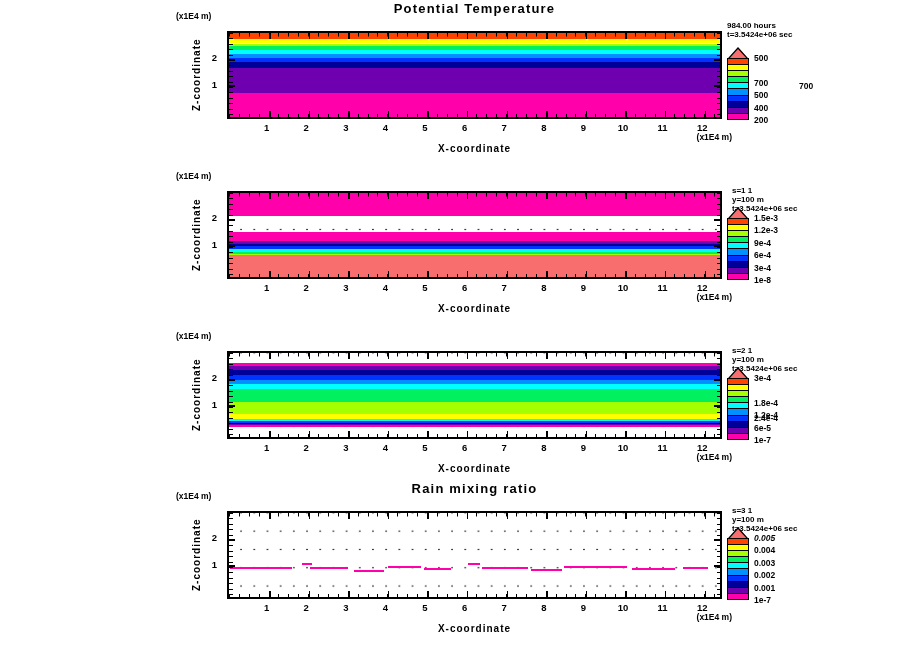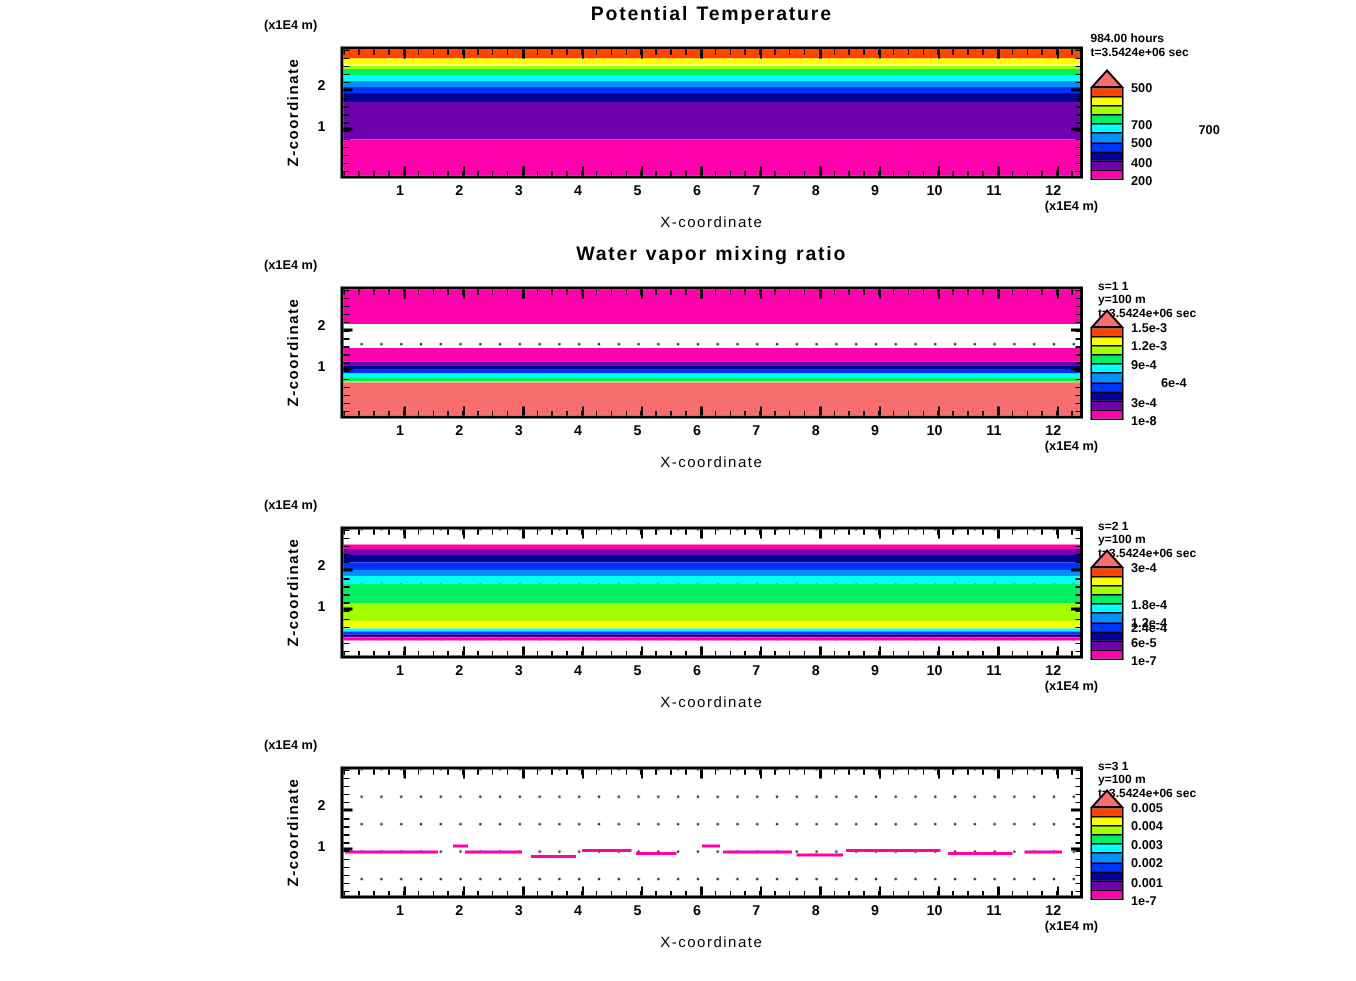--- a/index.html
+++ b/index.html
@@ -4,21 +4,21 @@
 <style>
   html,body{margin:0;padding:0;background:#fff;}
   #figure{position:relative;width:904px;height:654px;background:#fff;overflow:hidden;
           font-family:"Liberation Sans",sans-serif;color:#000;}
   .panel{position:absolute;left:0;width:904px;height:160px;}
   .abs{position:absolute;}
   .title{font-size:13px;font-weight:bold;letter-spacing:1.2px;text-align:center;white-space:nowrap;}
   .unitlab{font-size:8.5px;font-weight:bold;white-space:nowrap;}
   .ylab{font-size:10px;font-weight:bold;display:flex;align-items:center;justify-content:center;
         writing-mode:vertical-rl;transform:rotate(180deg);letter-spacing:1px;}
-  .xlab{font-size:10px;font-weight:normal;text-align:center;letter-spacing:1px;}
+  .xlab{font-size:10px;font-weight:bold;text-align:center;letter-spacing:1px;}
   .tick{font-size:9.5px;font-weight:bold;text-align:center;}
   .ytick{font-size:9.5px;font-weight:bold;text-align:right;}
   .plot{border:2px solid #000;box-sizing:border-box;background-color:#fff;
         background-image:radial-gradient(circle,#333 0.8px,transparent 1.1px);
         background-size:13.2px 18.3px;background-position:5.5px 9px;}
   .band,.seg{position:absolute;left:0;right:0;}
   .seg{height:2px;}
   .tkb,.tkt{position:absolute;left:0;right:0;height:6px;background-repeat:no-repeat;
       background-image:repeating-linear-gradient(90deg,#000 0 1.5px,transparent 1.5px 39.6px),
                        repeating-linear-gradient(90deg,#000 0 1px,transparent 1px 9.9px);}
@@ -96,21 +96,20 @@
         <div style="background: rgb(255, 0, 170);"></div>
       </div>
       <div class="cblab abs" style="left: 754px; top: 58px;">500</div>
       <div class="cblab abs" style="left: 799px; top: 70.4px; margin-top: 16px;">700</div>
       <div class="cblab abs" style="left: 754px; top: 82.8px;">700</div>
       <div class="cblab abs" style="left: 754px; top: 95.2px;">500</div>
       <div class="cblab abs" style="left: 754px; top: 107.6px;">400</div>
       <div class="cblab abs" style="left: 754px; top: 120px;">200</div>
     </div>
     <div class="panel abs" style="top: 160px; left: 0px;">
-      <div class="title abs" style="left: 227px; top: 1px; width: 495px;">Water vapor mixing ratio</div>
       <div class="unitlab abs" style="left: 176px; top: 11px;">(x1E4 m)</div>
       <div class="ylab abs" style="left: 190px; top: 31px; height: 88px; width: 12px;">Z-coordinate</div>
       <div class="plot abs" style="left: 227px; top: 31px; width: 495px; height: 88px;">
         <div class="band abs" style="top: 0%; height: 27.3%; background: rgb(255, 0, 170);"></div>
         <div class="band abs" style="top: 46.6%; height: 10.2%; background: rgb(255, 0, 170);"></div>
         <div class="band abs" style="top: 56.8%; height: 3.4%; background: rgb(110, 0, 176);"></div>
         <div class="band abs" style="top: 60.2%; height: 3.4%; background: rgb(0, 0, 153);"></div>
         <div class="band abs" style="top: 63.6%; height: 3.4%; background: rgb(0, 51, 255);"></div>
         <div class="band abs" style="top: 67%; height: 3.5%; background: rgb(0, 255, 255);"></div>
         <div class="band abs" style="top: 70.5%; height: 2.2%; background: rgb(0, 240, 96);"></div>
@@ -155,21 +154,21 @@
         <div style="background: rgb(0, 255, 255);"></div>
         <div style="background: rgb(0, 144, 255);"></div>
         <div style="background: rgb(0, 51, 255);"></div>
         <div style="background: rgb(0, 0, 153);"></div>
         <div style="background: rgb(110, 0, 176);"></div>
         <div style="background: rgb(255, 0, 170);"></div>
       </div>
       <div class="cblab abs" style="left: 754px; top: 58px;">1.5e-3</div>
       <div class="cblab abs" style="left: 754px; top: 70.4px;">1.2e-3</div>
       <div class="cblab abs" style="left: 754px; top: 82.8px;">9e-4</div>
-      <div class="cblab abs" style="left: 774px; top: 95.2px; text-align: center;">6e-4</div>
+      <div class="cblab abs" style="left: 754px; top: 95.2px; text-align: center;">6e-4</div>
       <div class="cblab abs" style="left: 754px; top: 107.6px;">3e-4</div>
       <div class="cblab abs" style="left: 754px; top: 120px;">1e-8</div>
     </div>
     <div class="panel abs" style="top: 320px; left: 0px;">
       <div class="unitlab abs" style="left: 176px; top: 11px;">(x1E4 m)</div>
       <div class="ylab abs" style="left: 190px; top: 31px; height: 88px; width: 12px;">Z-coordinate</div>
       <div class="plot abs" style="left: 227px; top: 31px; width: 495px; height: 88px;">
         <div class="band abs" style="top: 11.7%; height: 3.2%; background: rgb(255, 0, 170);"></div>
         <div class="band abs" style="top: 14.9%; height: 5.3%; background: rgb(110, 0, 176);"></div>
         <div class="band abs" style="top: 20.2%; height: 6.4%; background: rgb(0, 0, 153);"></div>
@@ -228,20 +227,21 @@
         <div style="background: rgb(255, 0, 170);"></div>
       </div>
       <div class="cblab abs" style="left: 754px; top: 58px;">3e-4</div>
       <div class="cblab abs" style="left: 754px; top: 70.4px; margin-top: 28px;">2.4e-4</div>
       <div class="cblab abs" style="left: 754px; top: 82.8px;">1.8e-4</div>
       <div class="cblab abs" style="left: 754px; top: 95.2px;">1.2e-4</div>
       <div class="cblab abs" style="left: 754px; top: 107.6px;">6e-5</div>
       <div class="cblab abs" style="left: 754px; top: 120px;">1e-7</div>
     </div>
     <div class="panel abs" style="top: 480px; left: 0px;">
+      <div class="title abs" style="left: 227px; top: 1px; width: 495px;">Rain mixing ratio</div>
       <div class="unitlab abs" style="left: 176px; top: 11px;">(x1E4 m)</div>
       <div class="ylab abs" style="left: 190px; top: 31px; height: 88px; width: 12px;">Z-coordinate</div>
       <div class="plot abs" style="left: 227px; top: 31px; width: 495px; height: 88px;">
         <div class="seg abs" style="left: 0.2%; right: 87.2%; top: 63.7%; background: rgb(255, 0, 170);"></div>
         <div class="seg abs" style="left: 14.8%; right: 83.2%; top: 59.3%; background: rgb(255, 0, 170);"></div>
         <div class="seg abs" style="left: 16.5%; right: 75.7%; top: 64.8%; background: rgb(255, 0, 170);"></div>
         <div class="seg abs" style="left: 25.5%; right: 68.5%; top: 68.1%; background: rgb(255, 0, 170);"></div>
         <div class="seg abs" style="left: 32.3%; right: 61%; top: 62.6%; background: rgb(255, 0, 170);"></div>
         <div class="seg abs" style="left: 39.8%; right: 54.8%; top: 65.9%; background: rgb(255, 0, 170);"></div>
         <div class="seg abs" style="left: 48.7%; right: 48.9%; top: 59.3%; background: rgb(255, 0, 170);"></div>
@@ -286,20 +286,20 @@
         <div style="background: rgb(255, 255, 0);"></div>
         <div style="background: rgb(164, 255, 0);"></div>
         <div style="background: rgb(0, 240, 96);"></div>
         <div style="background: rgb(0, 255, 255);"></div>
         <div style="background: rgb(0, 144, 255);"></div>
         <div style="background: rgb(0, 51, 255);"></div>
         <div style="background: rgb(0, 0, 153);"></div>
         <div style="background: rgb(110, 0, 176);"></div>
         <div style="background: rgb(255, 0, 170);"></div>
       </div>
-      <div class="cblab abs" style="left: 754px; top: 58px;">0.005</div>
+      <div class="cblab abs" style="left: 754px; top: 58px; font-style: italic;">0.005</div>
       <div class="cblab abs" style="left: 754px; top: 70.4px;">0.004</div>
       <div class="cblab abs" style="left: 754px; top: 82.8px;">0.003</div>
       <div class="cblab abs" style="left: 754px; top: 95.2px;">0.002</div>
       <div class="cblab abs" style="left: 754px; top: 107.6px;">0.001</div>
       <div class="cblab abs" style="left: 754px; top: 120px;">1e-7</div>
     </div>
   </div>
 
 </body></html>

